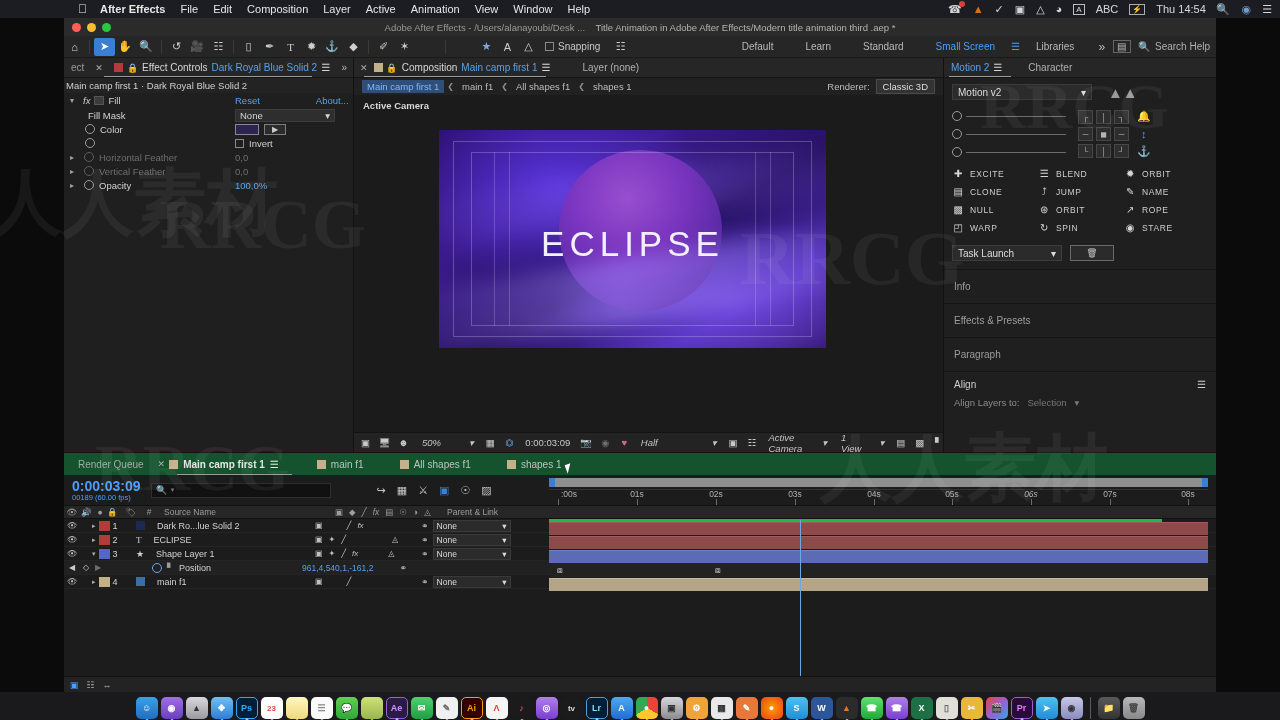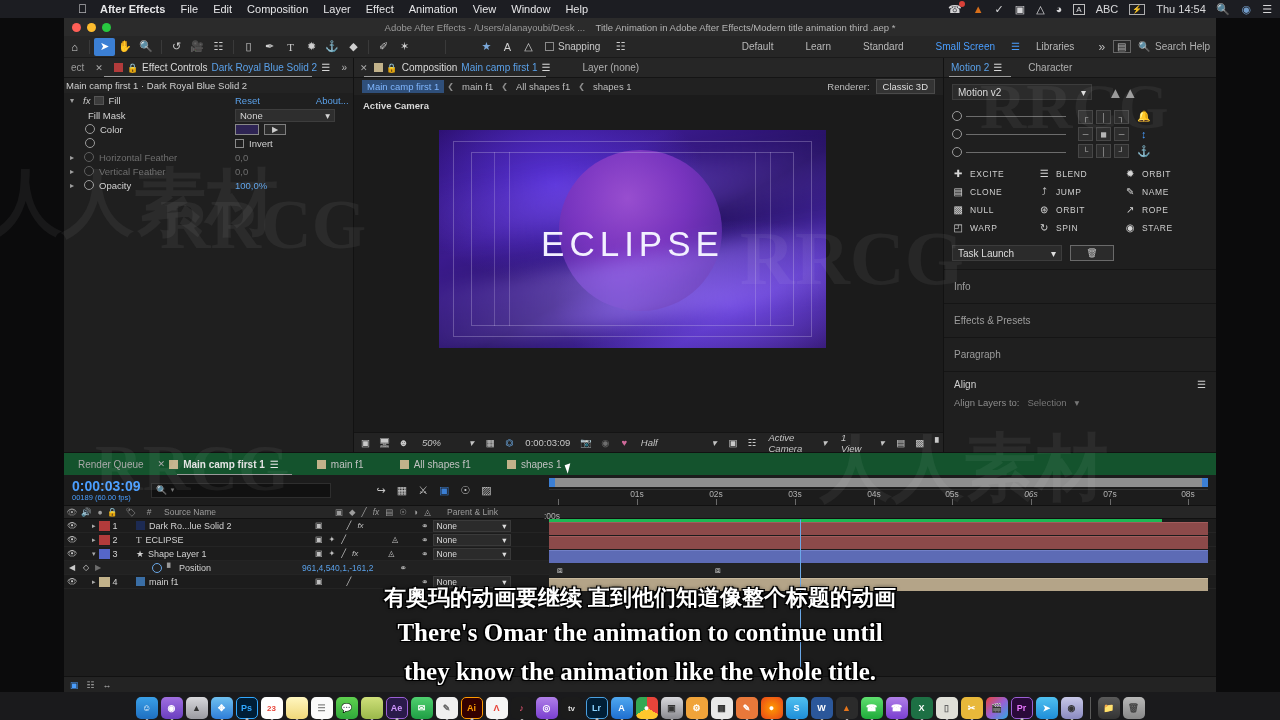--- a/index.html
+++ b/index.html
@@ -138,21 +138,21 @@
   .rulerticks { position:absolute; left:0; right:0; top:14px; height:16px; border-top:1px solid #333;}
   .tick { position:absolute; top:9px; width:1px; height:6px; background:#6a6a6a;}
   .ticklbl { position:absolute; top:-1px; font-size:8.5px; color:#b0b0b0; transform:translateX(-50%);}
 
   .colhdr { height:14px; background:#262626; display:flex; align-items:center; font-size:8.5px; color:#9d9d9d; border-top:1px solid #111; border-bottom:1px solid #111;}
   .layers { position:relative; flex:1; overflow:hidden;}
   .lrow { height:14px; display:flex; align-items:center; font-size:9px; color:#d2d2d2; border-bottom:1px solid #242424; position:relative;}
   .cell-eye { width:16px; text-align:center; color:#c9c9c9; font-size:8px;}
   .cell-idx { width:56px; display:flex; align-items:center; gap:3px; padding-left:12px;}
   .lcolor { width:11px;height:10px; display:inline-block;}
-  .cell-name { width:175px; display:flex; align-items:center; gap:4px;}
+  .cell-name { width:175px; display:flex; align-items:center; gap:12px;}
   .cell-sw { width:110px; display:flex; align-items:center; gap:6px; color:#c0c0c0; font-size:8px; padding-left:4px;}
   .cell-parent { width:125px; display:flex; align-items:center; gap:4px; font-size:9px;}
   .pdrop { background:#2b2b2b; border:1px solid #3a3a3a; height:12px; width:78px; display:flex;align-items:center;justify-content:space-between; padding:0 3px; font-size:8.5px; color:#ddd;}
   .bars { position:absolute; left:485px; right:8px; top:0; bottom:0;}
   .bar { position:absolute; height:13px; }
   .kf { position:absolute; color:#d6d6d6; font-size:9px;}
   .cti { position:absolute; top:0; bottom:0; width:1px; background:#6aa8e8; z-index:20;}
   .ctihead { position:absolute; top:-12px; left:-5px; width:11px; height:13px; background:#3b7fd4; clip-path:polygon(0 0,100% 0,100% 62%,50% 100%,0 62%);}
   .tlfooter { height:16px; background:#232323; border-top:1px solid #111; display:flex; align-items:center; gap:8px; padding-left:6px; color:#b5b5b5; font-size:9px;}
 
@@ -185,21 +185,21 @@
   <div class="wm" style="left:820px; top:420px; font-size:72px;">人人素材</div>
   <div class="wm" style="left:95px; top:430px; font-size:66px;">RRCG</div>
 
   <div class="macbar">
     <span class="apple"></span>
     <span class="mitem bold">After Effects</span>
     <span class="mitem">File</span>
     <span class="mitem">Edit</span>
     <span class="mitem">Composition</span>
     <span class="mitem">Layer</span>
-    <span class="mitem">Effect</span>
+    <span class="mitem">Active</span>
     <span class="mitem">Animation</span>
     <span class="mitem">View</span>
     <span class="mitem">Window</span>
     <span class="mitem">Help</span>
     <span class="right">
       <span class="ic badgeic">☎</span>
       <span class="ic" style="color:#e8761a;">▲</span>
       <span class="ic">✓</span>
       <span class="ic">▣</span>
       <span class="ic">△</span>
@@ -613,21 +613,21 @@
           <span>☉</span>
           <span>▨</span>
         </div>
 
         <div class="ruler">
           <div class="workbar">
             <i style="left:0;"></i>
             <i style="right:0;"></i>
           </div>
           <div class="rulerticks">
-            <span class="ticklbl" style="left:3px;margin-top:22px;">:00s</span>
+            <span class="ticklbl" style="left:20px;">:00s</span>
             <span class="ticklbl" style="left:88px;">01s</span>
             <span class="ticklbl" style="left:167px;">02s</span>
             <span class="ticklbl" style="left:246px;">03s</span>
             <span class="ticklbl" style="left:325px;">04s</span>
             <span class="ticklbl" style="left:403px;">05s</span>
             <span class="ticklbl" style="left:482px;font-style:italic;">06s</span>
             <span class="ticklbl" style="left:561px;">07s</span>
             <span class="ticklbl" style="left:639px;">08s</span>
 
             <span class="tick" style="left:9px;"></span>
@@ -801,25 +801,20 @@
       <div class="tlfooter">
         <span style="color:#4a9eff;">▣</span>
         <span>☷</span>
         <span>↔</span>
       </div>
     </div>
   </div>
 
   <div class="cursor" style="left:566px; top:464px;"></div>
 
-  <div class="subs">
-    <div class="sub-cn">有奥玛的动画要继续 直到他们知道像整个标题的动画</div>
-    <div class="sub-en">There's Omar the animation to continue until</div>
-    <div class="sub-en">they know the animation like the whole title.</div>
-  </div>
 
   <div class="dock">
     <div class="dicon dot" style="background:linear-gradient(180deg,#3aa0e8,#1f6fc0);">☺</div>
     <div class="dicon dot" style="background:linear-gradient(180deg,#a06fe0,#6a3fc0);">◉</div>
     <div class="dicon" style="background:linear-gradient(180deg,#d8d8dc,#9a9aa0);color:#333;">▲</div>
     <div class="dicon dot" style="background:linear-gradient(180deg,#6fc0f0,#2f7ed8);">✥</div>
     <div class="dicon dot" style="background:#001e36;color:#31a8ff;border:1px solid #31a8ff;">Ps</div>
     <div class="dicon dot" style="background:#fff;color:#e8443a;flex-direction:column;font-size:8px;">23</div>
     <div class="dicon dot" style="background:linear-gradient(180deg,#fff6c0,#f0d87a);"></div>
     <div class="dicon dot" style="background:#fafafa;color:#888;">☰</div>

